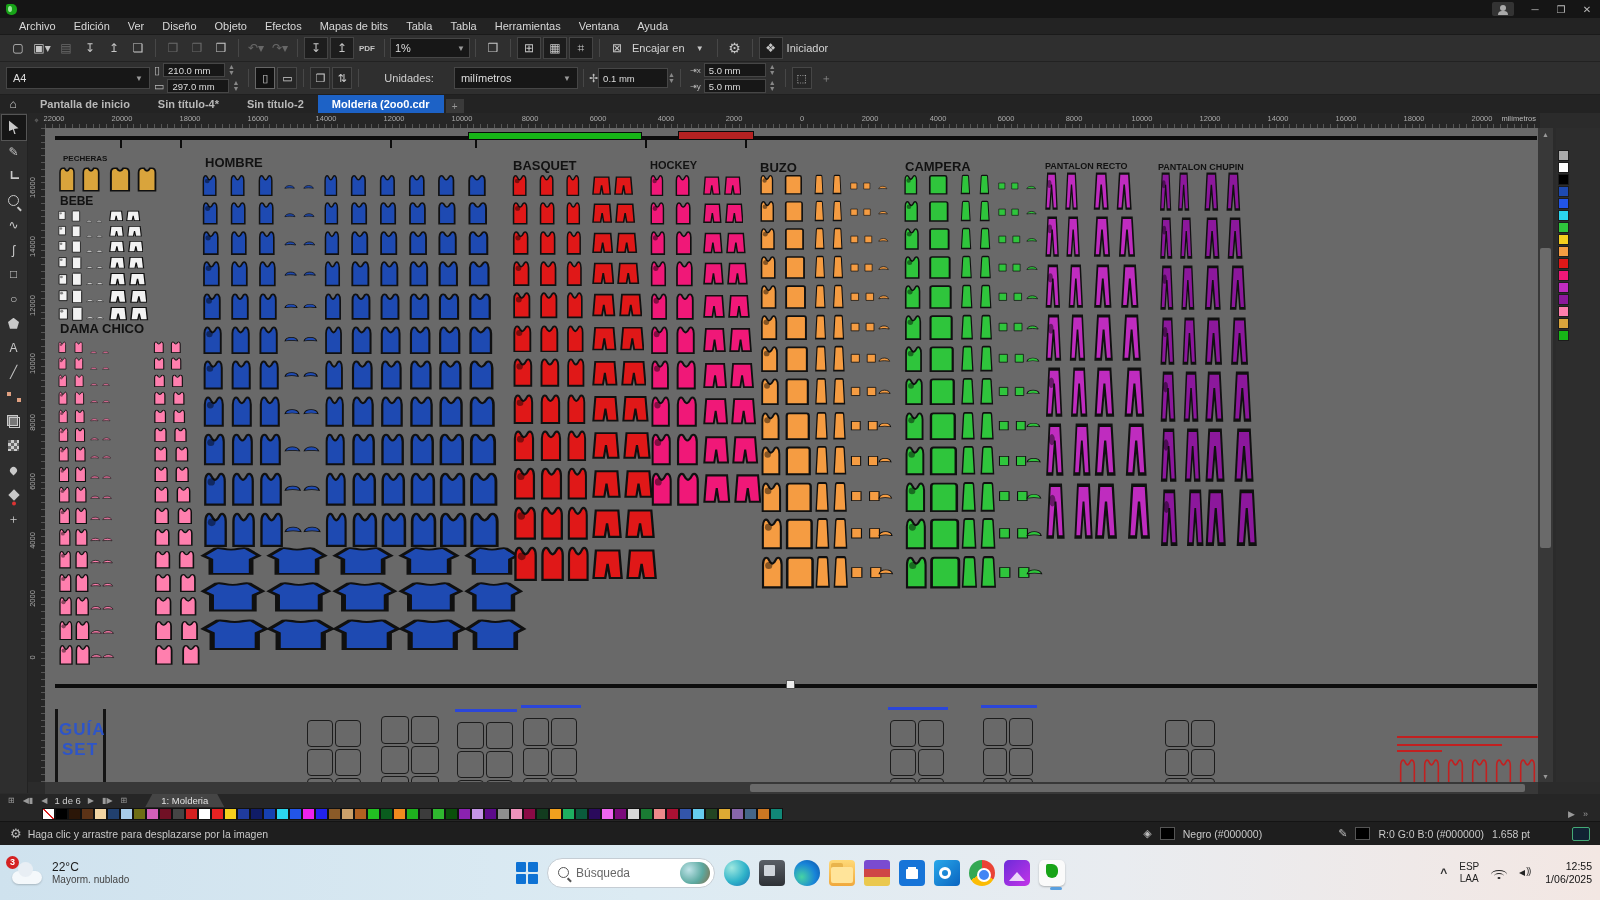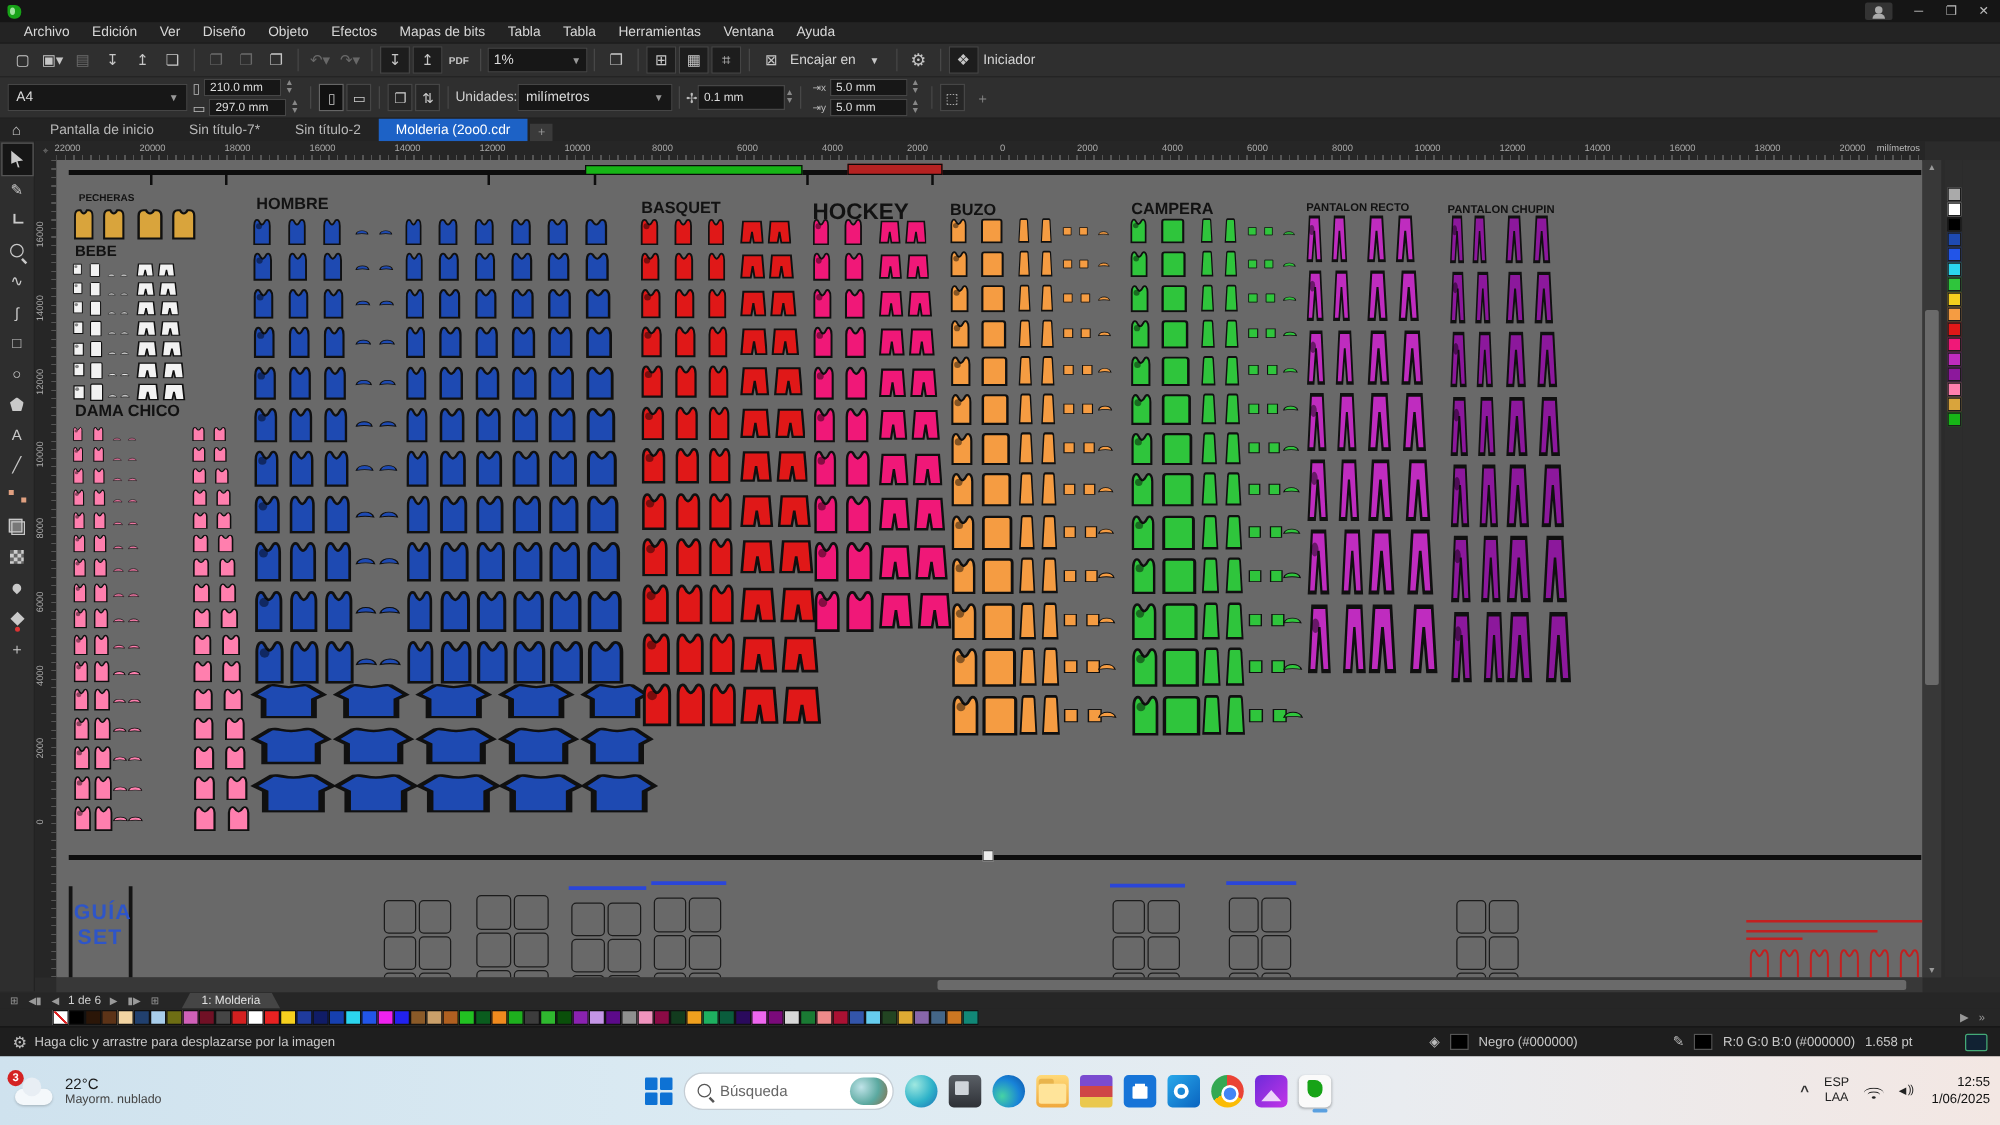--- a/index.html
+++ b/index.html
@@ -33,25 +33,25 @@
   
   .propbar{left:0;top:62px;width:1600px;height:33px;background:#2f2f2f;display:flex;align-items:center;padding-left:6px;box-sizing:border-box;border-bottom:1px solid #1f1f1f;}
   .pb-select{height:20px;background:#171717;border:1px solid #464646;display:flex;align-items:center;padding:0 6px;color:#ddd;}
   .pb-stack{display:flex;flex-direction:column;justify-content:center;gap:2px;margin:0 4px;}
   .pb-row{display:flex;align-items:center;gap:3px;}
   .pb-val{height:12px;min-width:52px;background:#171717;border:1px solid #464646;color:#ddd;font-size:9.5px;display:flex;align-items:center;padding:0 4px;}
   .pb-step{color:#888;font-size:7px;line-height:6px;display:flex;flex-direction:column;}
   .pb-ico{color:#bbb;font-size:11px;}
   .pb-btn{width:18px;height:20px;border:1px solid #464646;display:flex;align-items:center;justify-content:center;color:#ccc;margin:0 1px;background:#262626;}
   .pb-btn.on{background:#111;border-color:#666;}
-  .pb-label{color:#cfcfcf;margin:0 0;}
+  .pb-label{color:#cfcfcf;margin:0 20px;}
   
   .docbar{left:0;top:95px;width:1600px;height:18px;background:#232323;display:flex;align-items:flex-end;}
   .home-ico{width:26px;height:18px;display:flex;align-items:center;justify-content:center;color:#ccc;font-size:12px;}
-  .doc-tab{height:18px;display:flex;align-items:center;padding:0 14px;color:#b8b8b8;font-size:11px;}
+  .doc-tab{height:18px;display:flex;align-items:center;padding:0 14px;color:#b8b8b8;font-size:11px;font-weight:bold;}
   .doc-tab.active{background:#1d62c6;color:#fff;}
   .tab-add{width:18px;height:14px;background:#3a3a3a;color:#999;display:flex;align-items:center;justify-content:center;margin-left:2px;font-size:10px;}
   
   .ruler-corner{left:28px;top:113px;width:17px;height:15px;background:#262626;border-right:1px solid #1a1a1a;border-bottom:1px solid #1a1a1a;color:#777;font-size:8px;display:flex;align-items:center;justify-content:center;}
   .hruler{left:45px;top:113px;width:1495px;height:15px;background:#262626;border-bottom:1px solid #111;
     background-image:repeating-linear-gradient(90deg,#555 0 1px,transparent 1px 6.8px);background-size:100% 4px;background-position:0 11px;background-repeat:no-repeat;}
   .hruler span{position:absolute;top:1px;transform:translateX(-50%);font-size:7.5px;color:#aaa;}
   .hruler .unit{transform:none;color:#bbb;}
   .vruler{left:28px;top:128px;width:17px;height:654px;background:#262626;border-right:1px solid #111;
     background-image:repeating-linear-gradient(180deg,#555 0 1px,transparent 1px 6.8px);background-size:4px 100%;background-position:13px 0;background-repeat:no-repeat;}
@@ -294,21 +294,21 @@
         </div>
     </div>
     <span class="tb-sep"></span>
     <span class="pb-btn">⬚</span>
     <span class="pb-ico" style="margin-left:8px;color:#888;">＋</span>
   </div>
 
   <div class="abs docbar" id="docbar">
     <span class="home-ico">⌂</span>
   <span class="doc-tab">Pantalla de inicio</span>
-      <span class="doc-tab">Sin título-7*</span>
+      <span class="doc-tab">Sin título-4*</span>
       <span class="doc-tab">Sin título-2</span>
       <span class="doc-tab active">Molderia (2oo0.cdr</span>
       <span class="tab-add">+</span>
     </div>
 
   <div class="abs ruler-corner">⌖</div>
   <div class="abs hruler" id="hruler">
       <span style="left: 9px;">22000</span>
       <span style="left: 77px;">20000</span>
       <span style="left: 145px;">18000</span>
@@ -1453,21 +1453,21 @@
         </svg></div>
       <div class="piece" style="left: 519px; top: 417.4px;"><svg viewBox="0 0 40 48" width="28.6" height="36.4" preserveAspectRatio="none">
           <path d="M7 14 C7 5 11 2 14 5 L17 10 C20 13 20 13 23 10 L26 5 C29 2 33 5 33 14 L33 46 L7 46 Z" fill="#e01818" stroke="#101010" stroke-width="3"></path>
         </svg></div>
       <div class="piece" style="left: 547px; top: 418.7px;"><svg viewBox="0 0 40 48" width="31.200000000000003" height="33.800000000000004" preserveAspectRatio="none">
           <path d="M5 5 L35 5 L38 44 L23 44 L20 24 L17 44 L2 44 Z" fill="#e01818" stroke="#101010" stroke-width="3"></path>
         </svg></div>
       <div class="piece" style="left: 581.2px; top: 418.7px;"><svg viewBox="0 0 40 48" width="31.200000000000003" height="33.800000000000004" preserveAspectRatio="none">
           <path d="M5 5 L35 5 L38 44 L23 44 L20 24 L17 44 L2 44 Z" fill="#e01818" stroke="#101010" stroke-width="3"></path>
         </svg></div>
-      <div class="glabel" style="left: 605px; top: 31px; font-size: 18px;">HOCKEY</div>
+      <div class="glabel" style="left: 605px; top: 31px; font-size: 11px;">HOCKEY</div>
       <div class="piece" style="left: 603px; top: 46px;"><svg viewBox="0 0 40 48" width="17.6" height="22.400000000000002" preserveAspectRatio="none">
           <path d="M7 14 C7 5 11 2 14 5 L17 10 C20 13 20 13 23 10 L26 5 C29 2 33 5 33 14 L33 46 L7 46 Z" fill="#f01878" stroke="#101010" stroke-width="3"></path>
           <circle cx="15" cy="15" r="5" fill="rgba(0,0,0,0.45)"></circle>
         </svg></div>
       <div class="piece" style="left: 628px; top: 46px;"><svg viewBox="0 0 40 48" width="19.200000000000003" height="22.400000000000002" preserveAspectRatio="none">
           <path d="M7 14 C7 5 11 2 14 5 L17 10 C20 13 20 13 23 10 L26 5 C29 2 33 5 33 14 L33 46 L7 46 Z" fill="#f01878" stroke="#101010" stroke-width="3"></path>
         </svg></div>
       <div class="piece" style="left: 658px; top: 46.8px;"><svg viewBox="0 0 40 48" width="17.6" height="20.8" preserveAspectRatio="none">
           <path d="M5 5 L35 5 L38 44 L23 44 L20 24 L17 44 L2 44 Z" fill="#f01878" stroke="#101010" stroke-width="3"></path>
         </svg></div>

